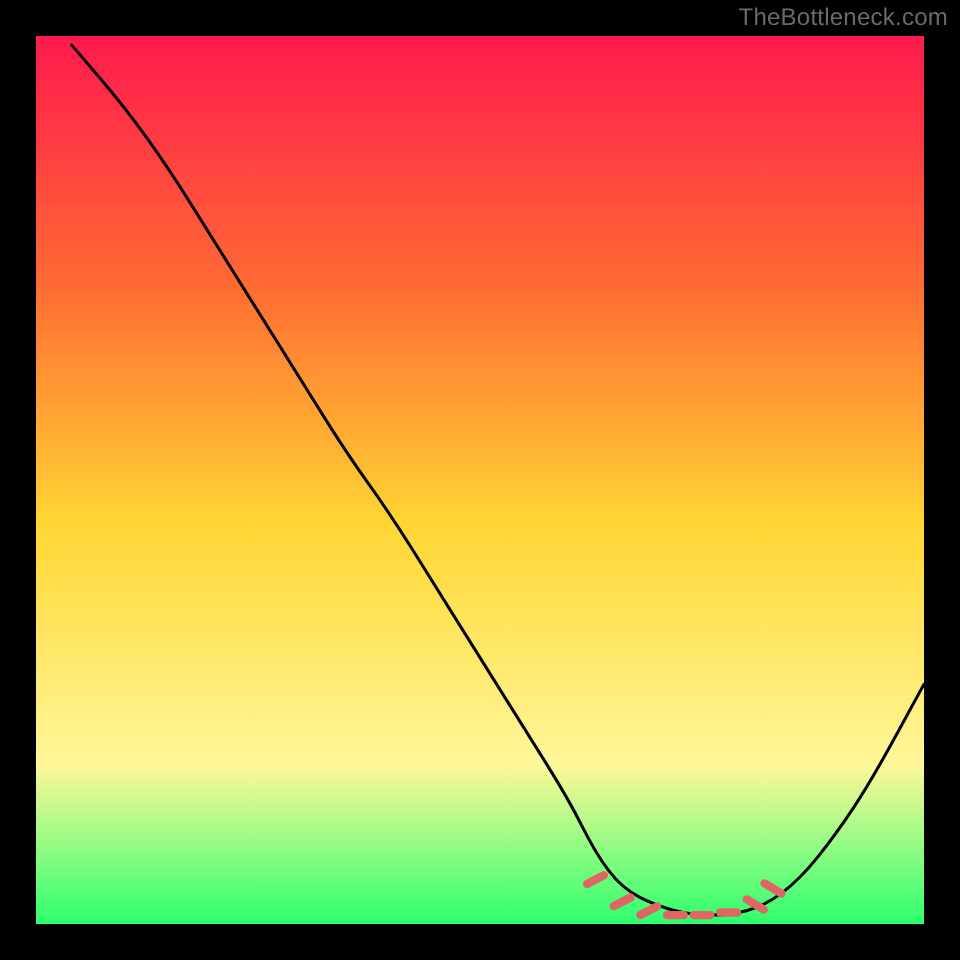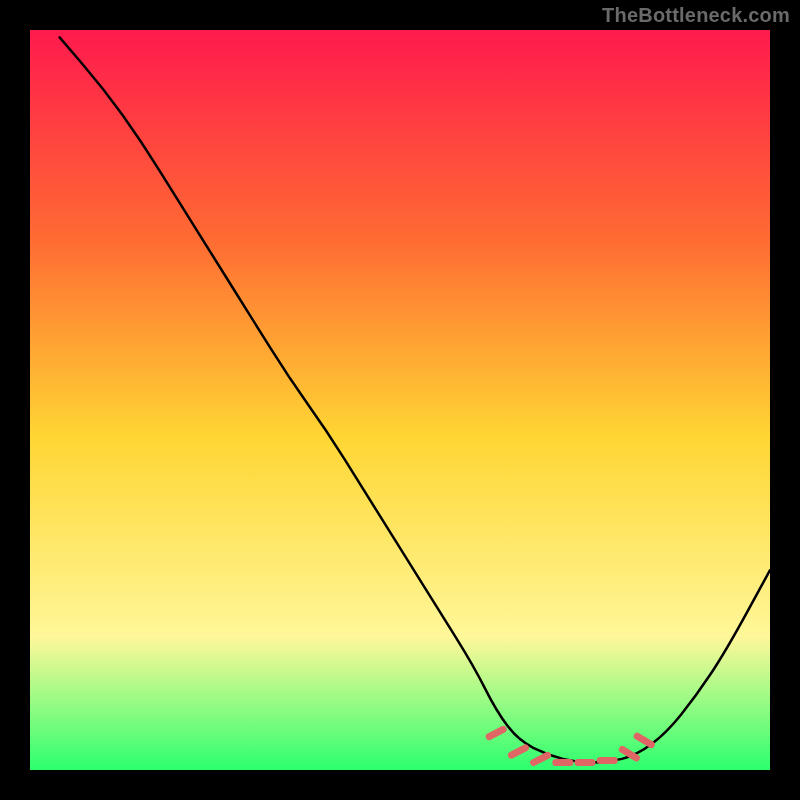--- a/index.html
+++ b/index.html
@@ -16,21 +16,21 @@
     width: 800px;
     height: 800px;
     background: #000;
   }
   .watermark {
     position: absolute;
     top: 4px;
     right: 10px;
     color: #6a6a6a;
     font-size: 20px;
-    font-weight: 700;
+    font-weight: 400;
     letter-spacing: 0.2px;
     z-index: 50;
   }
   .plot-wrap {
     position: absolute;
     left: 30px;
     top: 30px;
     width: 740px;
     height: 740px;
   }

